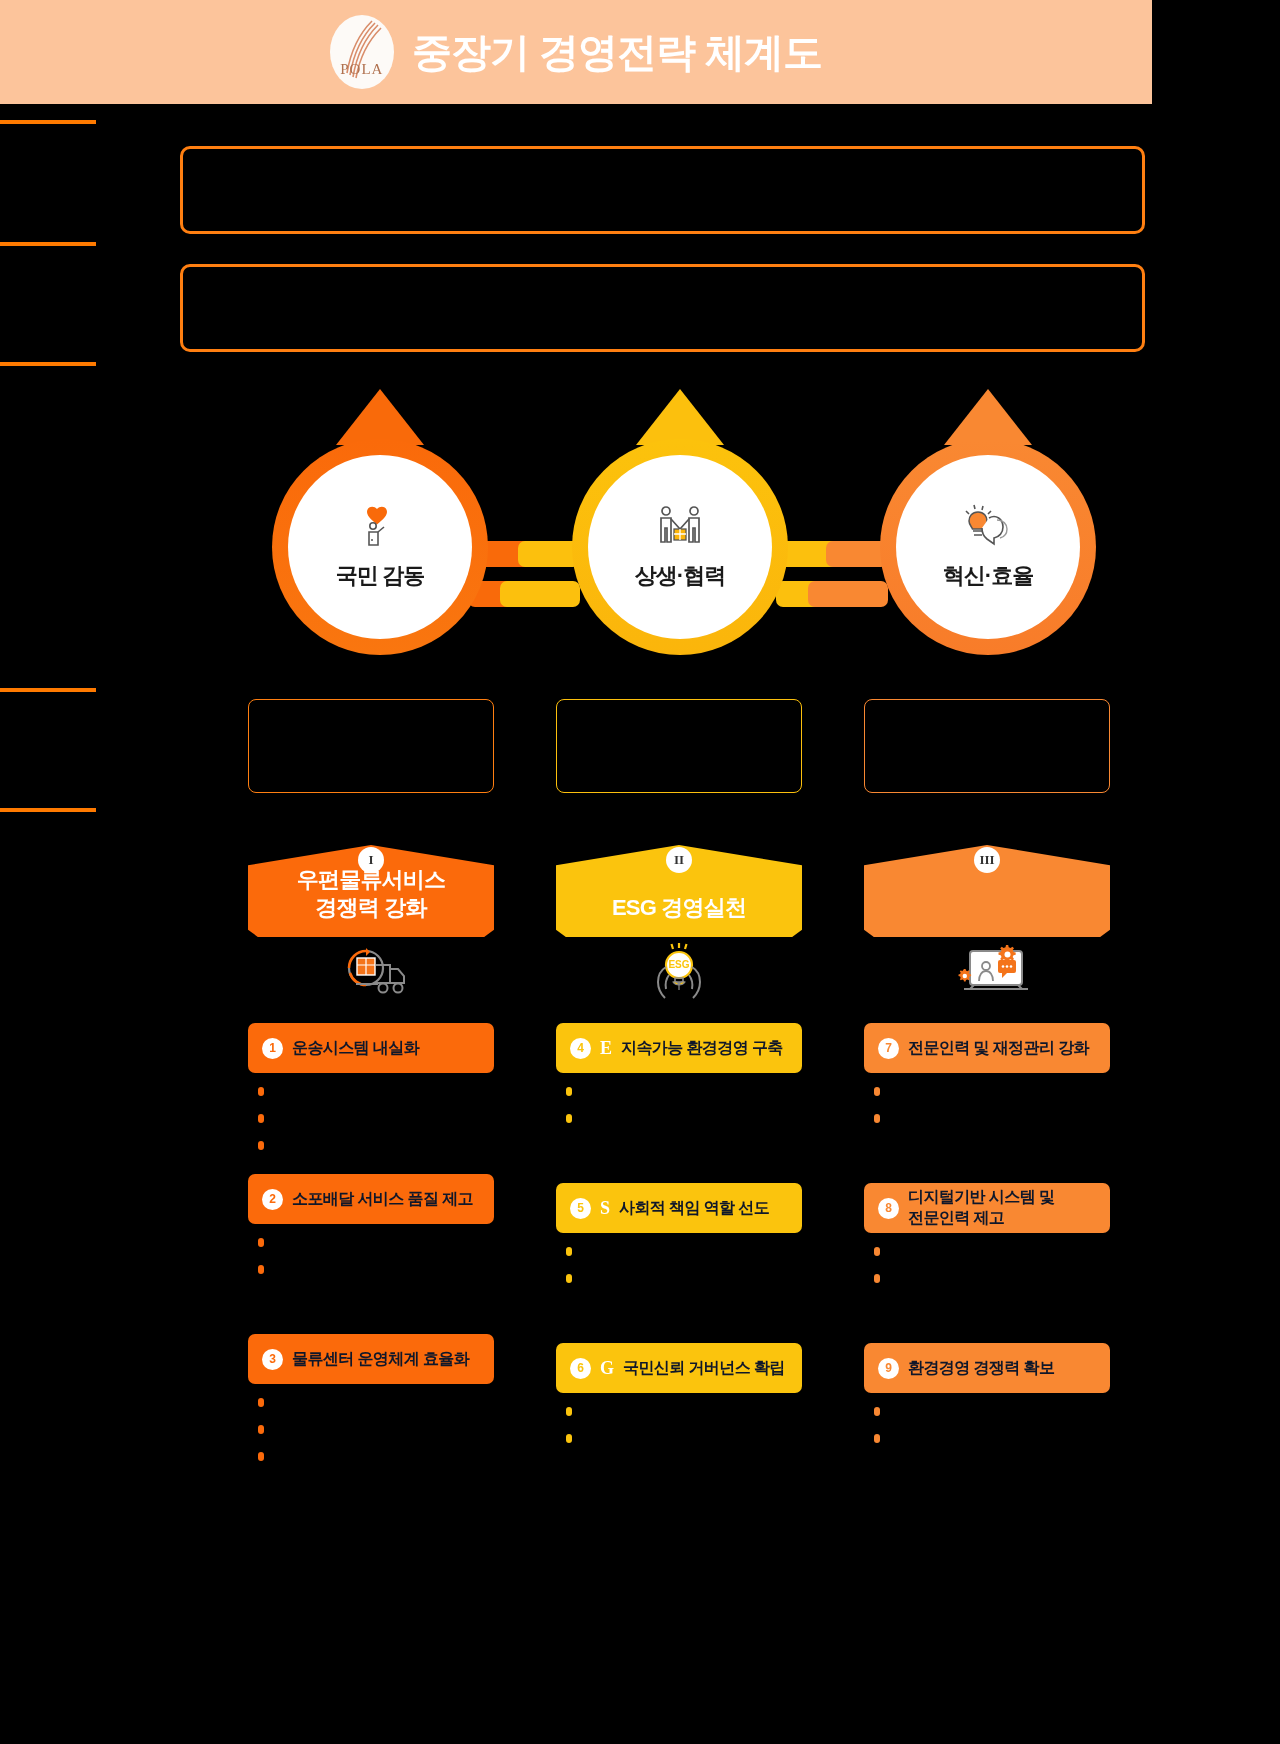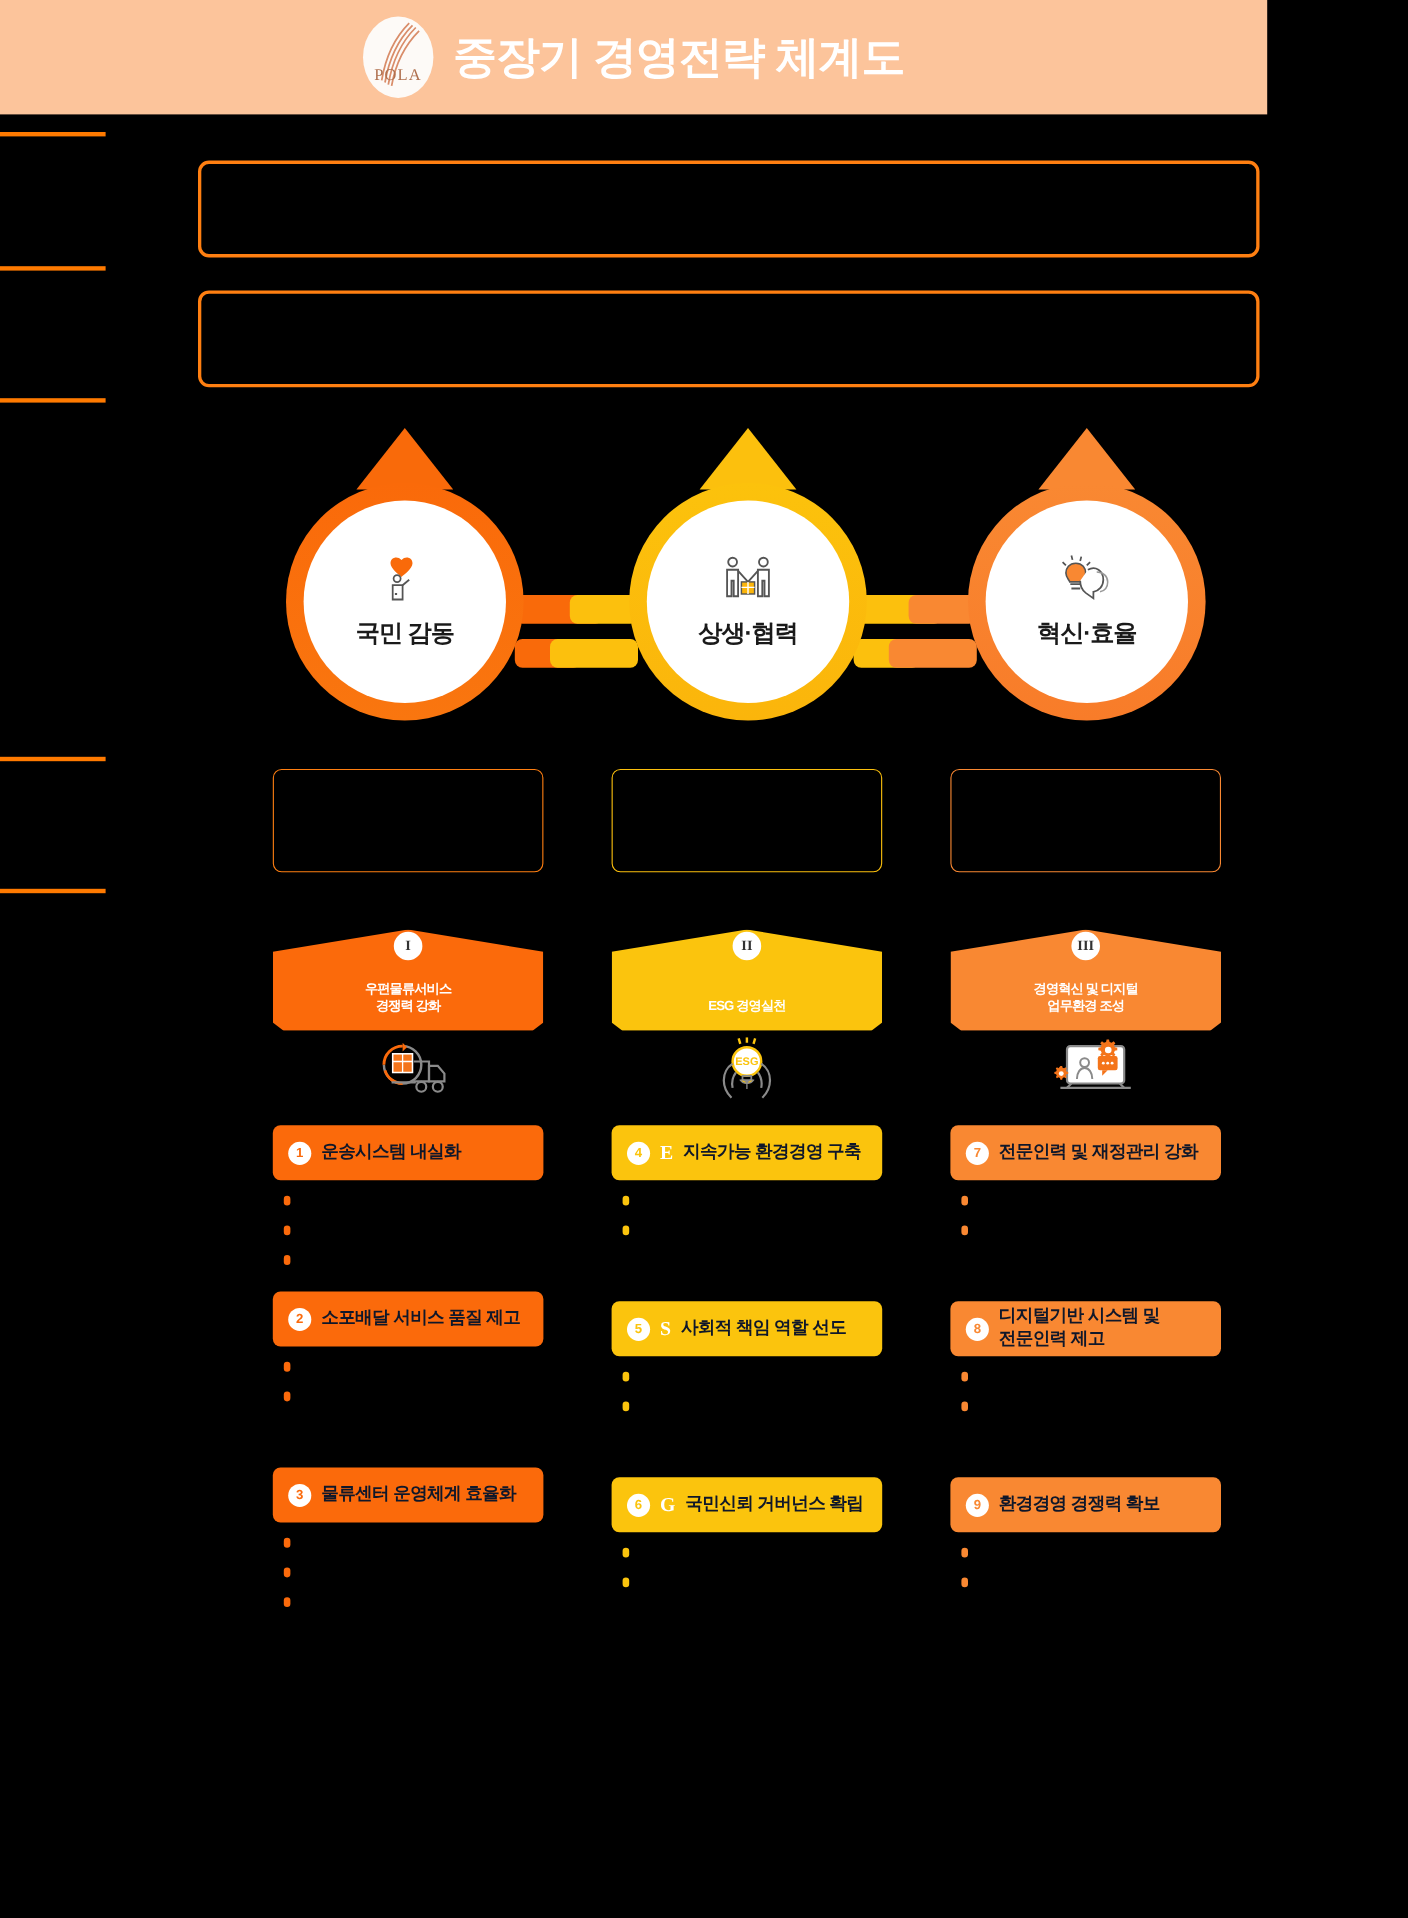--- a/index.html
+++ b/index.html
@@ -74,21 +74,21 @@
     width: 184px; height: 184px; border-radius: 50%;
     background: #fff;
     display: flex; flex-direction: column; align-items: center;
     justify-content: center; gap: 12px;
   }
   .core .caption {
     font-size: 22px; font-weight: bold; color: #1a1a1a; letter-spacing: -1px;
   }
   .core .icon-slot { height: 46px; display: flex; align-items: center; }
 
-  .core-1 { left: 100px; }
+  .core-1 { left: 112px; font-family: Liberation Serif, serif; }
   .core-1 .tag  { border-bottom: 56px solid #f96a0a; }
   .core-1 .ring { background: linear-gradient(180deg, #fa6a0a 0%, #f9760f 100%); }
   .core-2 { left: 412px; }
   .core-2 .tag  { border-bottom: 56px solid #fcc00d; }
   .core-2 .ring { background: linear-gradient(180deg, #fcc20c 0%, #fbb50b 100%); }
   .core-3 { left: 720px; }
   .core-3 .tag  { border-bottom: 56px solid #f98832; }
   .core-3 .ring { background: linear-gradient(180deg, #f98832 0%, #f87c29 100%); }
 
   .connector { position: absolute; border-radius: 7px; }
@@ -123,21 +123,21 @@
   .roman {
     position: absolute; left: 50%; top: 2px; transform: translateX(-50%);
     width: 26px; height: 26px; border-radius: 50%; background: #fff;
     color: #333; font-size: 13px; font-weight: bold;
     display: flex; align-items: center; justify-content: center;
     font-family: "Liberation Serif", serif; z-index: 2;
   }
   .pent-title {
     position: relative; z-index: 2; width: 100%;
     text-align: center; color: #fff; font-weight: bold;
-    font-size: 12px; line-height: 1.3; padding-bottom: 14px; letter-spacing: -0.8px;
+    font-size: 22px; line-height: 1.3; padding-bottom: 14px; letter-spacing: -0.8px;
   }
 
   .col-icon {
     height: 70px; display: flex; justify-content: center;
     margin-top: 6px;
   }
 
   
   .task-group { margin-top: 10px; }
   .task-bar {
@@ -441,21 +441,20 @@
             </div>
         </div>
       </div>
     </div>
 
     <div class="col col-3">
       <div class="strat-outline"></div>
       <div class="pentagon">
         <div class="pent-shape"></div>
         <div class="roman">III</div>
-        <div class="pent-title">경영혁신 및 디지털<br>업무환경 조성</div>
       </div>
       <div class="col-icon">
         <svg width="86" height="58" viewBox="0 0 86 58">
           <rect x="26" y="8" width="52" height="34" rx="3" fill="#fff" stroke="#8a8a8a" stroke-width="2"></rect>
           <path d="M20 46 h64" stroke="#8a8a8a" stroke-width="2"></path>
           <path d="M30 42 l-4 4 M74 42 l4 4" stroke="#8a8a8a" stroke-width="2"></path>
           <circle cx="42" cy="23" r="4" fill="none" stroke="#8a8a8a" stroke-width="1.8"></circle>
           <path d="M35 38 c0 -6 3 -10 7 -10 4 0 7 4 7 10" fill="none" stroke="#8a8a8a" stroke-width="1.8"></path>
           <rect x="54" y="17" width="18" height="13" rx="2" fill="#f4741a"></rect>
           <path d="M58 30 l0 5 l5 -5 z" fill="#f4741a"></path>

